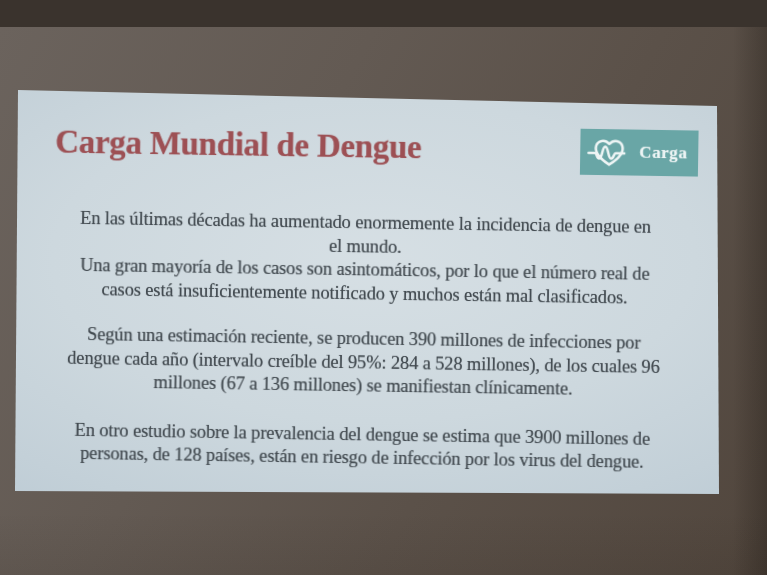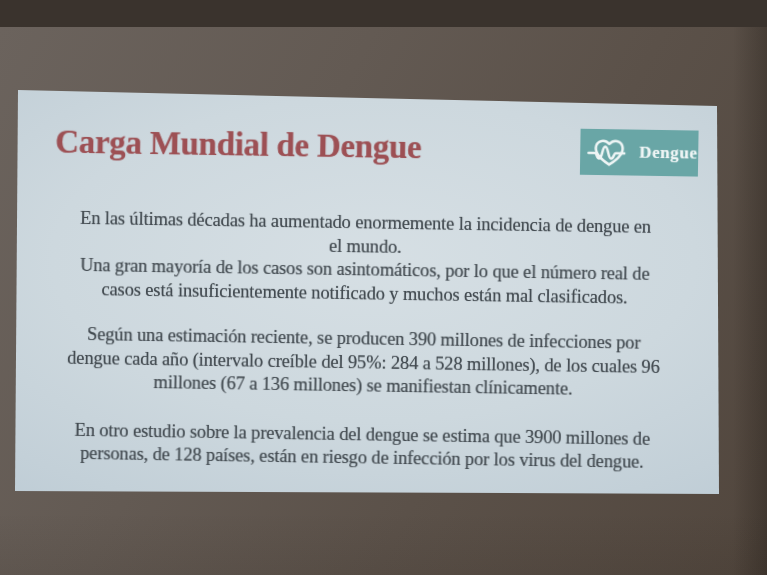--- a/index.html
+++ b/index.html
@@ -107,21 +107,21 @@
   <div class="slide">
     <div class="slide-content">
 
       <h1 class="title">Carga Mundial de Dengue</h1>
 
       <div class="logo">
         <svg viewBox="0 0 58 46" fill="none" stroke="#eef5f5" stroke-width="3.2" stroke-linecap="round" stroke-linejoin="round">
           <path d="M29,38 C15.5,29.5 10.5,21.5 12.5,14.5 C14.5,8 23,5.5 29,12 C35,5.5 43.5,8 45.5,14.5 C47.5,21.5 42.5,29.5 29,38 Z"></path>
           <path d="M3,23.5 L11,23.5 C13.5,23.5 13,30.5 16.5,30.5 C20.5,30.5 20,15.5 24,15.5 C28,15.5 27.5,30.5 31.5,30.5 C35,30.5 34.5,23.5 37.5,23.5 L48,23.5"></path>
         </svg>
-        <span class="logo-text">Dengue</span>
+        <span class="logo-text">Carga</span>
       </div>
 
       <div class="text-area">
         <p class="para">En las últimas décadas ha aumentado enormemente la incidencia de dengue en
 el mundo.</p>
         <p class="para">Una gran mayoría de los casos son asintomáticos, por lo que el número real de
 casos está insuficientemente notificado y muchos están mal clasificados.</p>
         <p class="para gap-medium">Según una estimación reciente, se producen 390 millones de infecciones por
 dengue cada año (intervalo creíble del 95%: 284 a 528 millones), de los cuales 96
 millones (67 a 136 millones) se manifiestan clínicamente.</p>

